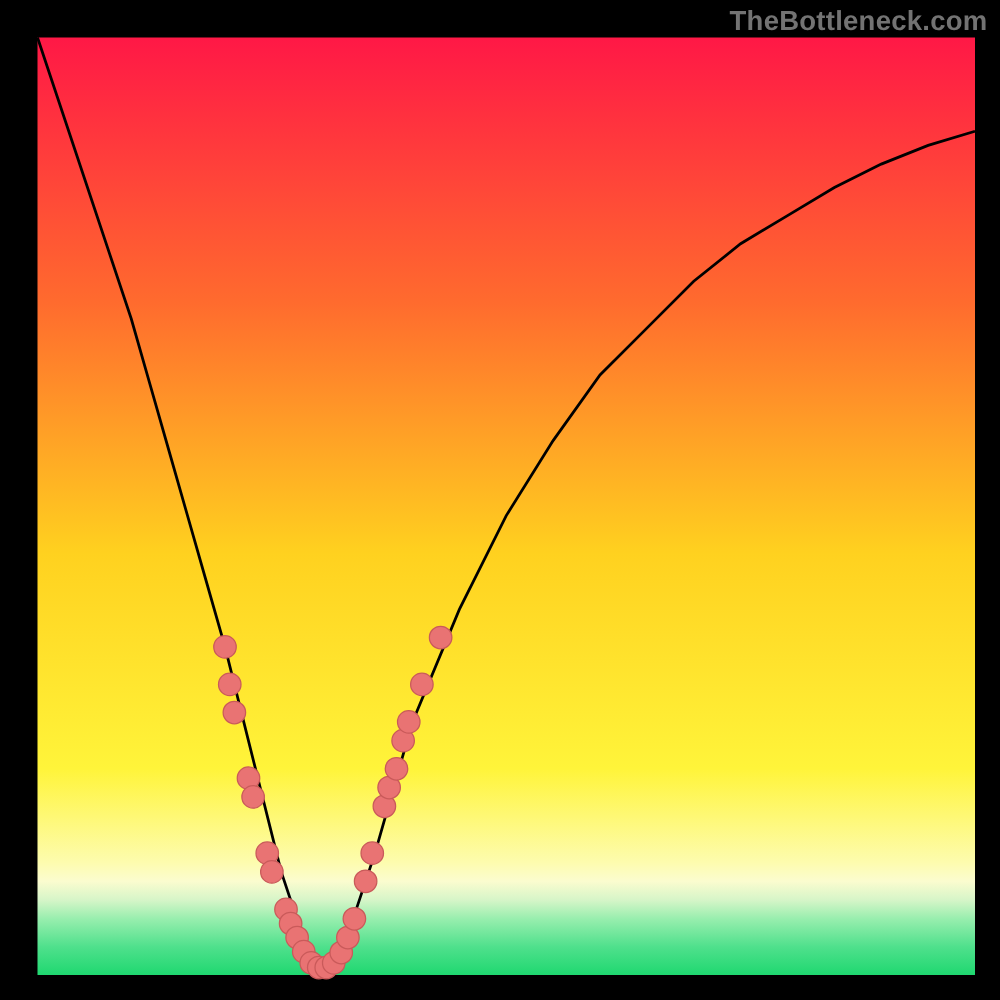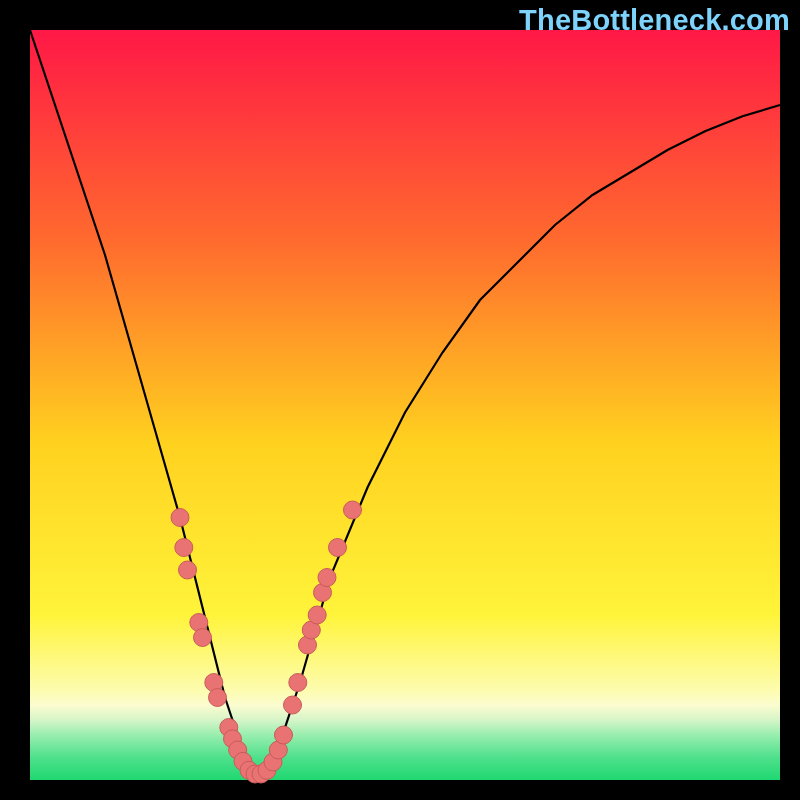--- a/index.html
+++ b/index.html
@@ -16,23 +16,23 @@
     top: 0;
     width: 800px;
     height: 800px;
     background: #000;
   }
   .watermark {
     position: absolute;
     top: 4px;
     right: 10px;
     font-family: Arial, Helvetica, sans-serif;
-    font-size: 29px;
+    font-size: 22px;
     font-weight: 600;
-    color: #7dd3fc;
+    color: #737373;
     letter-spacing: 0.2px;
   }
   svg {
     position: absolute;
     left: 0;
     top: 0;
   }
 </style>
 </head>
 <body>

